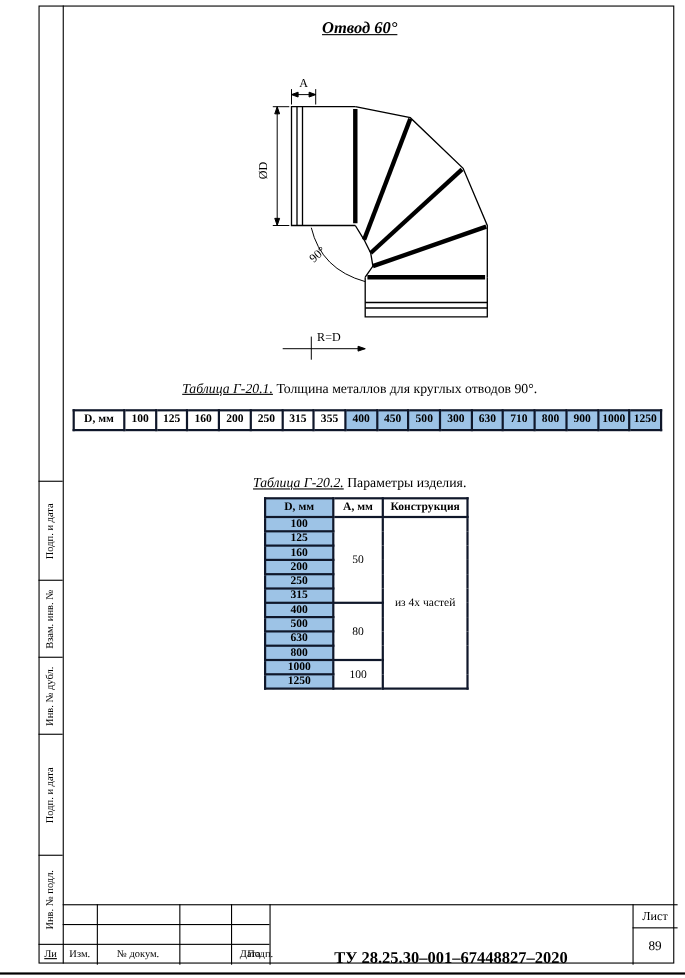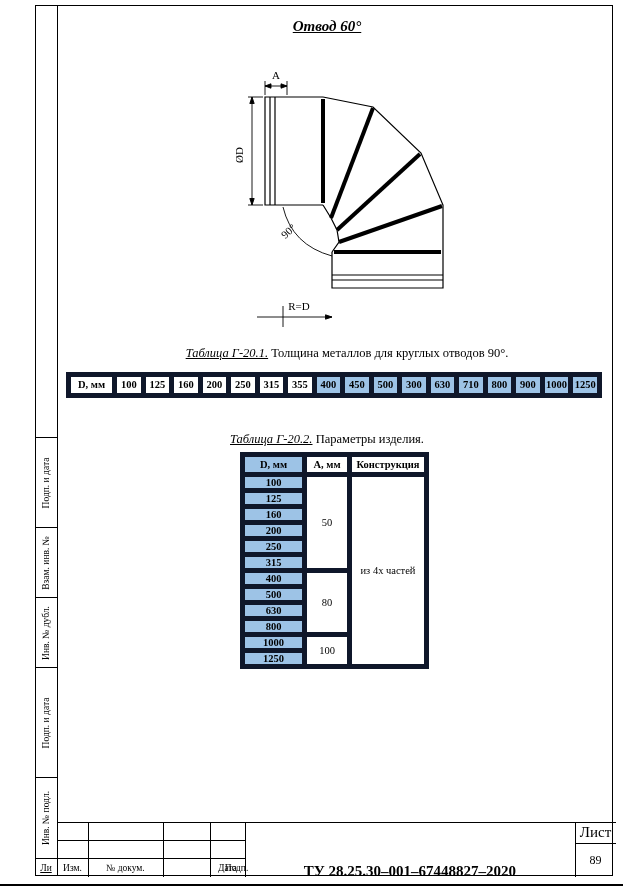--- a/index.html
+++ b/index.html
@@ -15,33 +15,33 @@
   .sb{position:absolute;left:35px;width:22px;border-top:1.2px solid #000;box-sizing:border-box;
       display:flex;align-items:center;justify-content:center;}
   .sb span{transform:rotate(-90deg);white-space:nowrap;font-size:9.5px;}
   
   .doc-title{position:absolute;left:57px;top:18px;width:540px;text-align:center;
              font-size:15px;font-weight:bold;font-style:italic;text-decoration:underline;}
   .caption{position:absolute;left:57px;width:540px;text-align:center;font-size:12.5px;}
   .cap-ref{font-style:italic;text-decoration:underline;}
   
   table{border-collapse:collapse;table-layout:fixed;}
-  td{border:5px solid #0f172a;padding:0;text-align:center;vertical-align:middle;line-height:1.05;}
+  td{border:2px solid #0f172a;padding:0;text-align:center;vertical-align:middle;line-height:1.05;}
   .t1{position:absolute;left:66px;top:372px;width:536px;font-size:10.5px;font-weight:bold;}
   .t1 td{height:16px;}
   .t2{position:absolute;left:240px;top:452px;width:184px;font-size:10.5px;}
   .t2 tr{height:12.5px;}
   .t2 .hdr{height:15px;font-weight:bold;}
   .t2 .dcol{font-weight:bold;}
   .bg-light{background:var(--table_light_blue,#9DC3E6);}
   .bg-dark{background:var(--table_dark_blue,#4677BE);}
   
   .tb-label{font-size:9.5px;}
   .doc-code{font-size:15px;font-weight:bold;}
-  .sheet-label{font-size:15px;}
+  .sheet-label{font-size:11px;}
   .sheet-num{font-size:12px;}
   svg text{font-family:"Liberation Serif",serif;fill:#000;}
   .page-edge{position:absolute;left:0;top:884px;width:623px;height:2.4px;background:#000;}
 </style>
 </head>
 <body>
 
 <div class="page">
 
   <div class="frame"></div>
@@ -99,21 +99,21 @@
     </g>
 
     <g stroke="#000" stroke-width="0.9" fill="#000">
       <path d="M62,262 H137" fill="none"></path>
       <path d="M88,251 V272" fill="none"></path>
       <polygon points="137,262 130.5,259.8 130.5,264.2"></polygon>
       <text x="104" y="255" text-anchor="middle" font-size="11" stroke="none">R=D</text>
     </g>
   </svg>
 
-  <div class="caption" style="top:346px;padding-left:20px;">
+  <div class="caption" style="top:346px;">
     <span class="cap-ref">Таблица Г-20.1.</span><span> Толщина металлов для круглых отводов 90°.</span>
   </div>
 
   <table class="t1">
     <colgroup>
       <col style="width:46px">
       <col>
         <col>
         <col>
         <col>

